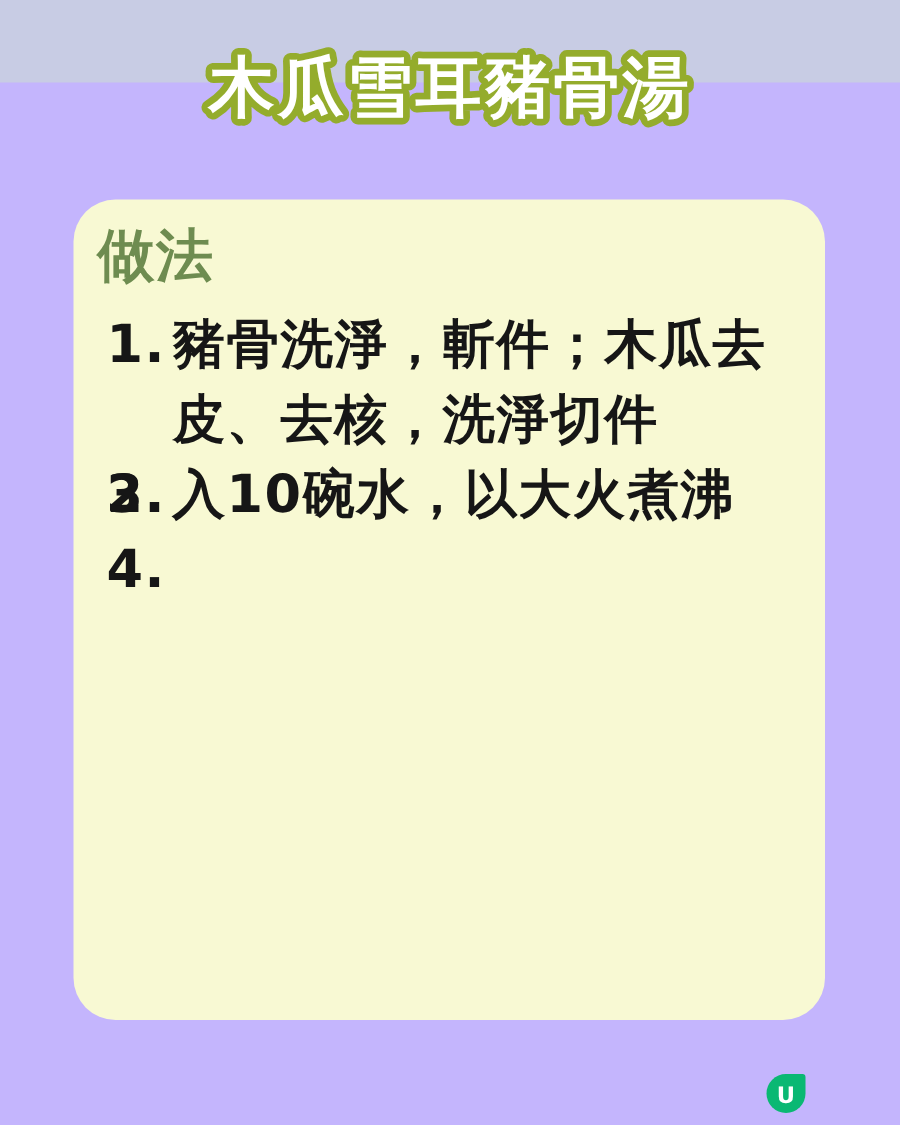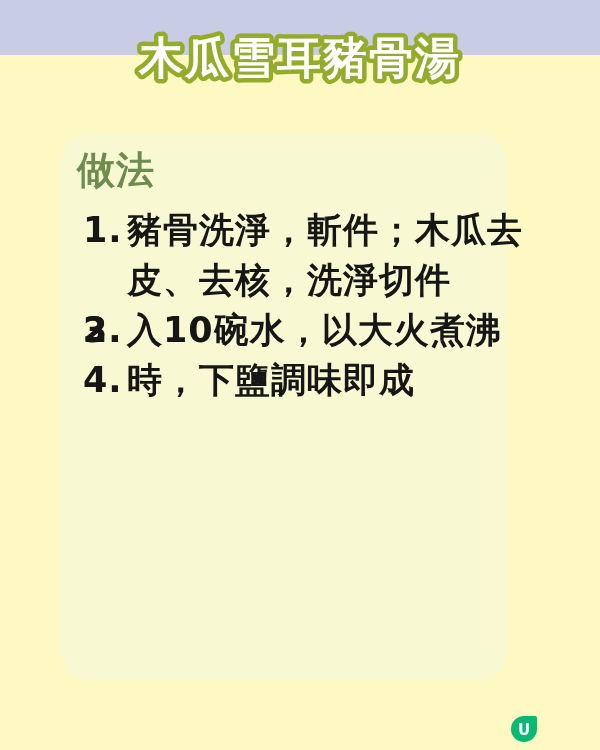--- a/index.html
+++ b/index.html
@@ -2,21 +2,21 @@
 <html><head>
 <meta charset="utf-8">
 <style>
   html, body { margin: 0; padding: 0; }
   body { font-family: "DejaVu Sans", sans-serif; }
 
   .canvas {
     position: relative;
     width: 600px;
     height: 750px;
-    background: #fef9c3;
+    background: #c4b5fd;
     overflow: hidden;
   }
 
   
   .top-band {
     position: absolute;
     left: 0; top: 0;
     width: 600px; height: 55px;
     background: #c8cce4;
   }
@@ -37,26 +37,25 @@
     stroke: #94ac2c;
     stroke-width: 9px;
     stroke-linejoin: round;
     paint-order: stroke fill;
   }
 
   
   .card {
     position: absolute;
     left: 49px; top: 133px;
-    width: 446px; height: 547px;
+    width: 501px; height: 547px;
     background: #f8f9d3;
     border-radius: 28px;
     box-sizing: border-box;
     padding: 14px 14px 0 16px;
-    margin-left: 12px;
   }
 
   .card-heading {
     font-size: 38px;
     line-height: 46px;
     font-weight: 700;
     color: #6e8c50;
     letter-spacing: 1px;
   }
 
@@ -125,21 +124,20 @@
         <span class="step-num">2.</span>
       </div>
 
       <div class="step">
         <span class="step-num">3.</span>
         <span class="step-line">入10碗水，以大火煮沸</span>
       </div>
 
       <div class="step">
         <span class="step-num">4.</span>
-        <span class="step-line">時，下鹽調味即成</span>
       </div>
 
     </div>
   </div>
 
   <div class="logo">
     <span class="logo-letter">U</span>
   </div>
 
 </div>

